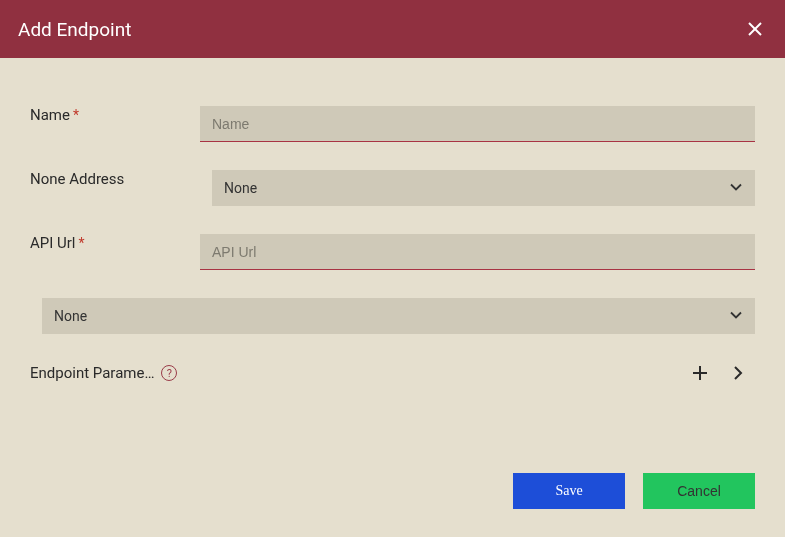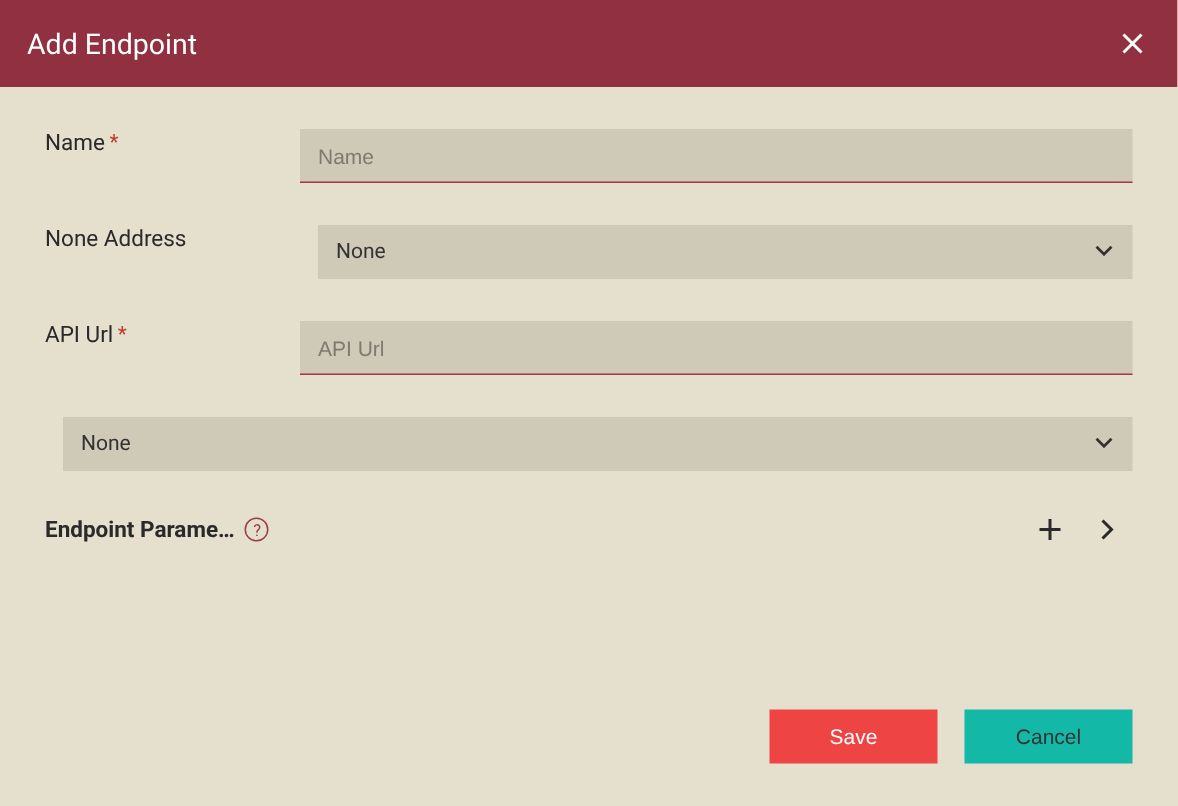--- a/index.html
+++ b/index.html
@@ -9,20 +9,21 @@
       width: 785px;
       height: 537px;
       overflow: hidden;
       position: relative;
     }
     .dialog {
       width: 785px;
       height: 537px;
       display: flex;
       flex-direction: column;
+      gap: 20px;
     }
     .header {
       background: #903040;
       color: #fff;
       height: 58px;
       display: flex;
       align-items: center;
       justify-content: space-between;
       padding: 0 18px;
     }
@@ -58,21 +59,20 @@
       align-items: center;
       gap: 3px;
       padding-right: 10px;
     }
     .form-label .ellipsis {
       overflow: hidden;
       text-overflow: ellipsis;
       white-space: nowrap;
       max-width: 140px;
       display: inline-block;
-      font-weight: bold;
     }
     .req {
       color: #c0392b;
       font-size: 14px;
     }
     .help-icon {
       width: 16px;
       height: 16px;
       border: 1.4px solid #9a3c49;
       border-radius: 50%;
@@ -162,25 +162,26 @@
       min-width: 112px;
       height: 36px;
       border: none;
       font-size: 14px;
       cursor: pointer;
       display: flex;
       align-items: center;
       justify-content: center;
     }
     .btn-primary {
-      background: #ef4444;
+      background: #1d4ed8;
       color: #fff;
+      font-family: Liberation Serif, serif;
     }
     .btn-secondary {
-      background: #14b8a6;
+      background: #22c55e;
       color: #333;
     }
   </style>
 </head>
 <body>
 
 <div class="dialog">
   <div class="header">
     <div class="header-title">Add Endpoint</div>
     <div class="close-btn">

